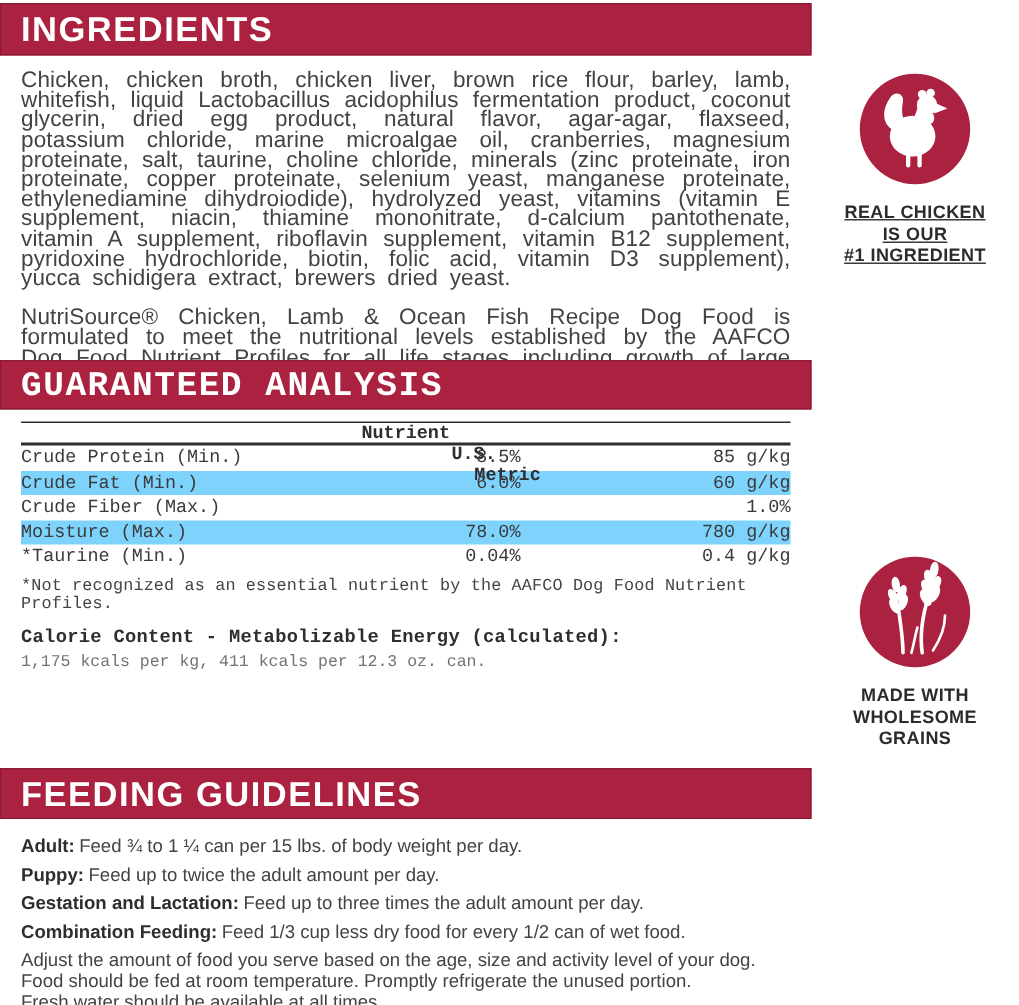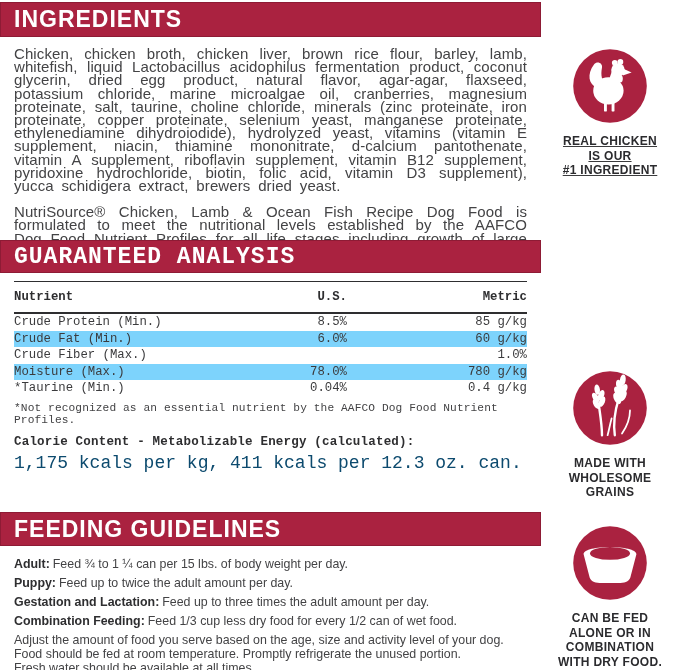--- a/index.html
+++ b/index.html
@@ -35,31 +35,31 @@
     font-size:15px; line-height:13.2px; text-align:justify;
     word-spacing:3.5px; letter-spacing:0.1px; color:#434345;
   }
   .sec-ingredients .body-text.first { margin-top:10px; }
   .sec-ingredients .body-text.second { margin-top:13px; }
 
   
   .ga-table { margin-top:8px; }
   .ga-row { display:flex; align-items:center; height:16.5px; font-size:12.3px; }
   .ga-row.head {
-    font-weight:bold; color:#2e2e30; height:33px;
-    border-top:1.5px solid #2e2e30; border-bottom:2.5px solid #2e2e30;
+    font-weight:bold; color:#2e2e30; height:16px;
+    border-top:1.5px solid #2e2e30; border-bottom:2.5px solid #2e2e30;flex-direction:column;
   }
   .ga-row.shaded { background:#7dd3fc; }
   .c-nutrient { flex:1; text-align:left; }
   .c-us { width:120px; text-align:right; }
   .c-metric { width:180px; text-align:right; }
 
   .footnote { margin-top:5px; font-size:11.2px; color:#434345; letter-spacing:0.1px; }
   .calorie-heading { margin-top:9px; font-size:12.5px; font-weight:bold; color:#2e2e30; letter-spacing:0.2px; }
-  .calorie-text { margin-top:4px; font-size:18px; color:#0c4a6e; }
+  .calorie-text { margin-top:4px; font-size:11px; color:#737373; }
 
   
   .feed-list { margin-top:11px; }
   .feed-entry { font-size:12.4px; line-height:14px; margin-bottom:5px; color:#434345; }
   .feed-entry b { color:#2e2e30; margin-right:3px; }
   .feed-notes { font-size:12.4px; line-height:14px; color:#434345; }
 
   
   .badge { position:absolute; left:0; right:0; display:flex; flex-direction:column; align-items:center; }
   .badge-1 { top:46px;text-decoration:underline; }
@@ -202,28 +202,15 @@
           <ellipse cx="34" cy="27" rx="3.4" ry="6.5" transform="rotate(-8 34 27)"></ellipse>
         </g>
       </svg>
       <div class="badge-caption">
         <span>MADE WITH</span>
         <span>WHOLESOME</span>
         <span>GRAINS</span>
       </div>
     </div>
 
-    <div class="badge badge-4">
-      <svg viewBox="0 0 100 100">
-        <circle cx="50" cy="50" r="46" fill="#aa2240"></circle>
-        <path fill="#fff" d="M17,39 C17,27 83,27 83,39 L76,66 C75,72 70,75 63,75 L37,75 C30,75 25,72 24,66 Z"></path>
-        <ellipse cx="50" cy="38" rx="25" ry="8" fill="#aa2240"></ellipse>
-      </svg>
-      <div class="badge-caption">
-        <span>CAN BE FED</span>
-        <span>ALONE OR IN</span>
-        <span>COMBINATION</span>
-        <span>WITH DRY FOOD.</span>
-      </div>
-    </div>
 
   </div>
 </div>
 
 </body></html>

